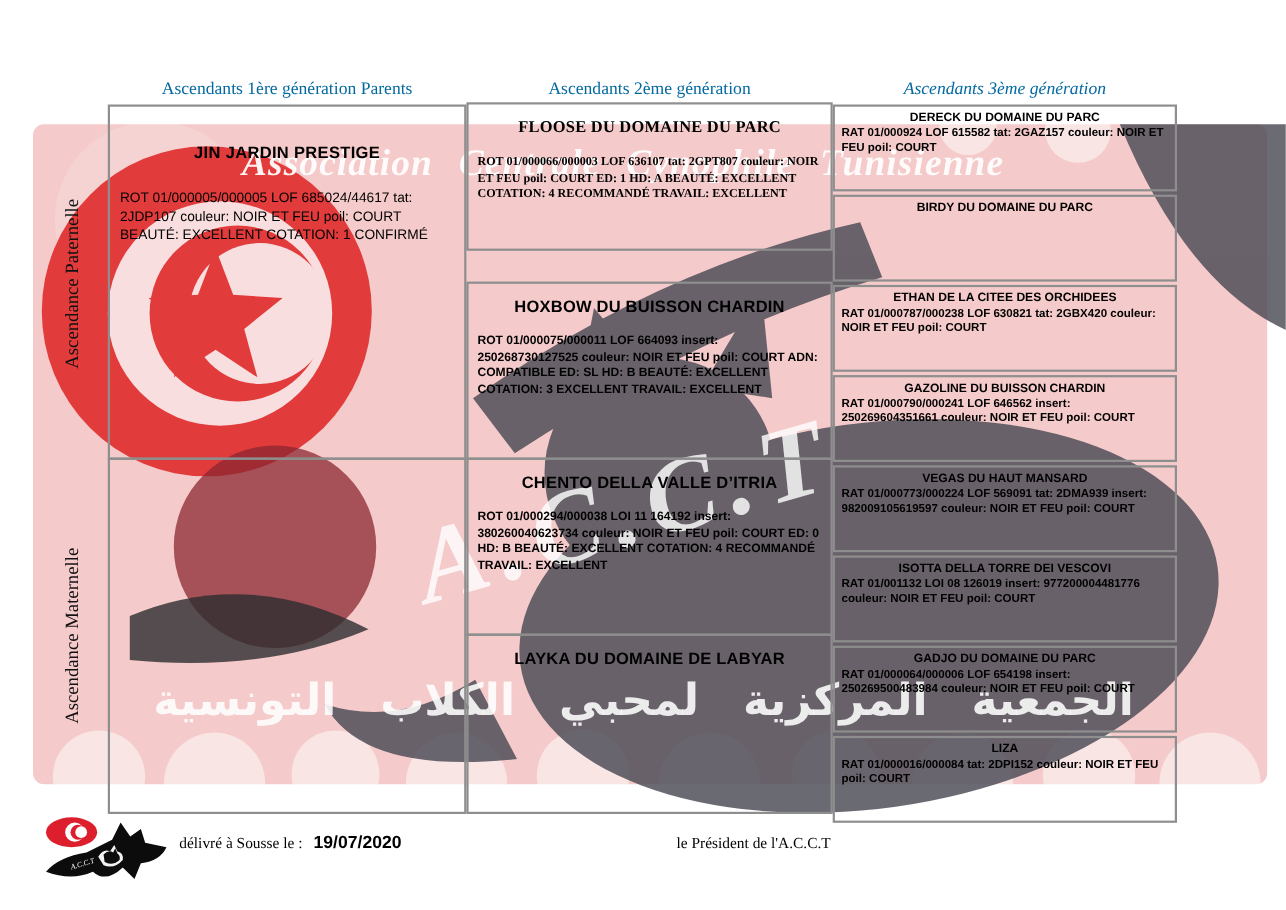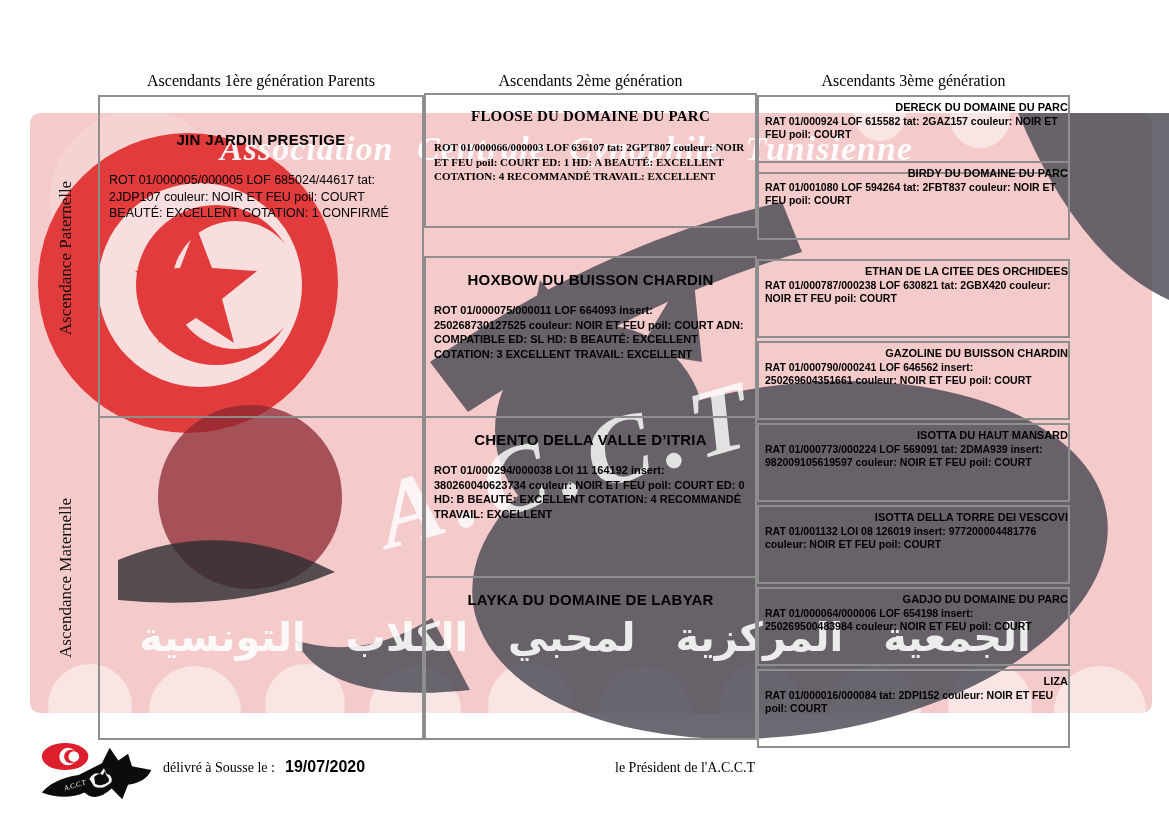--- a/index.html
+++ b/index.html
@@ -9,31 +9,31 @@
   .wm-svg{position:absolute;left:0;top:0;z-index:0;}
   .wm-text{position:absolute;z-index:1;color:rgba(255,255,255,.93);pointer-events:none;}
   .wm-line1{left:220px;top:130px;width:780px;font:italic 700 34px "Liberation Serif",serif;
             letter-spacing:1px;word-spacing:14px;white-space:nowrap;}
   .wm-acct{left:372px;top:408px;font:italic 700 96px "Liberation Serif",serif;
            letter-spacing:10px;transform:rotate(-16deg);opacity:.88;white-space:nowrap;}
   .wm-arabic{left:100px;top:614px;width:970px;font:700 40px "DejaVu Sans",sans-serif;
              direction:rtl;text-align:center;word-spacing:26px;white-space:nowrap;opacity:.95;}
   
   .col-header{position:absolute;top:72px;height:20px;z-index:3;text-align:center;
-              font:16px "Liberation Serif",serif;color:#000000;}
+              font:16px "Liberation Serif",serif;color:#0369a1;}
   .side-label{position:absolute;width:330px;z-index:3;text-align:center;
               font:17px "Liberation Serif",serif;color:#111;transform:rotate(-90deg);}
   
   .cell{position:absolute;box-sizing:border-box;border:2px solid #8e8e8e;
         background:transparent;z-index:3;}
   .g1-title{margin-top:34px;text-align:center;font-weight:700;font-size:15px;letter-spacing:.3px;}
   .g1-details{margin:24px 9px 0 9px;font-weight:400;font-size:12.5px;line-height:1.32;text-align:left;}
   .g2-title{margin-top:13px;text-align:center;font-weight:700;font-size:15px;letter-spacing:.2px;}
   .g2-details{margin:15px 8px 0 8px;font-weight:700;font-size:11px;line-height:1.34;text-align:left;}
-  .g3-title{margin-top:4px;text-align:right;font-weight:700;font-size:11px;}
+  .g3-title{margin-top:4px;text-align:center;font-weight:700;font-size:11px;}
   .g3-details{margin:2px 6px 0 6px;font-weight:700;font-size:10.5px;line-height:1.28;text-align:left;}
   
   .footer-item{position:absolute;z-index:3;}
   .issued-label{left:163px;top:760px;font:14px "Liberation Serif",serif;}
   .issued-date{left:285px;top:758px;font:700 16px "Liberation Sans",sans-serif;}
   .president{left:615px;top:760px;font:14px "Liberation Serif",serif;}
   .logo{left:36px;top:742px;width:126px;height:64px;}
 </style>
 </head>
 <body>
@@ -81,21 +81,21 @@
       <path d="M430 362 Q602 242 782 202 L802 252 Q640 300 468 412 Z"></path>
     </g>
   </svg>
 
   <div class="wm-text wm-line1">Association Centrale Cynophile Tunisienne</div>
   <div class="wm-text wm-acct">A.C.C.T</div>
   <div class="wm-text wm-arabic">الجمعية المركزية لمحبي الكلاب التونسية</div>
 
   <div class="col-header" style="left:98px;width:326px;">Ascendants 1ère génération  Parents</div>
   <div class="col-header" style="left:424px;width:333px;">Ascendants 2ème génération</div>
-  <div class="col-header" style="left:757px;width:313px;">Ascendants 3ème génération</div>
+  <div class="col-header" style="left:757px;width:313px;font-style:italic;">Ascendants 3ème génération</div>
 
   <div class="side-label" style="left:-99px;top:248px;">Ascendance Paternelle</div>
   <div class="side-label" style="left:-99px;top:568px;">Ascendance Maternelle</div>
 
   <div class="cell" style="left:98px;top:95px;width:326px;height:323px;">
     <div class="g1-title">JIN JARDIN PRESTIGE</div>
     <div class="g1-details">ROT 01/000005/000005 LOF 685024/44617 tat: 2JDP107 couleur: NOIR ET FEU poil: COURT BEAUTÉ: EXCELLENT COTATION: 1 CONFIRMÉ</div>
   </div>
   <div class="cell" style="left:98px;top:416px;width:326px;height:324px;">
   </div>
@@ -113,34 +113,33 @@
     <div class="g2-details">ROT 01/000294/000038 LOI 11 164192 insert: 380260040623734 couleur: NOIR ET FEU poil: COURT ED: 0 HD: B BEAUTÉ: EXCELLENT COTATION: 4 RECOMMANDÉ TRAVAIL: EXCELLENT</div>
   </div>
   <div class="cell" style="left:424px;top:576px;width:333px;height:164px;">
     <div class="g2-title">LAYKA DU DOMAINE DE LABYAR</div>
   </div>
 
   <div class="cell" style="left:757px;top:95px;width:313px;height:79px;">
     <div class="g3-title">DERECK DU DOMAINE DU PARC</div>
     <div class="g3-details">RAT 01/000924 LOF 615582 tat: 2GAZ157 couleur: NOIR ET FEU poil: COURT</div>
   </div>
-  <div class="cell" style="left:757px;top:161px;width:313px;height:79px;">
+  <div class="cell" style="left:757px;top:177px;width:313px;height:79px;">
     <div class="g3-title">BIRDY DU DOMAINE DU PARC</div>
-    <div class="g3-details">RAT 01/001080 LOF 594264 tat: 2FBT837 couleur: NOIR ET FEU poil: COURT</div>
   </div>
   <div class="cell" style="left:757px;top:259px;width:313px;height:79px;">
     <div class="g3-title">ETHAN DE LA CITEE DES ORCHIDEES</div>
     <div class="g3-details">RAT 01/000787/000238 LOF 630821 tat: 2GBX420 couleur: NOIR ET FEU poil: COURT</div>
   </div>
   <div class="cell" style="left:757px;top:341px;width:313px;height:79px;">
     <div class="g3-title">GAZOLINE DU BUISSON CHARDIN</div>
     <div class="g3-details">RAT 01/000790/000241 LOF 646562 insert: 250269604351661 couleur: NOIR ET FEU poil: COURT</div>
   </div>
   <div class="cell" style="left:757px;top:423px;width:313px;height:79px;">
-    <div class="g3-title">ISOTTA DU HAUT MANSARD</div>
+    <div class="g3-title">VEGAS DU HAUT MANSARD</div>
     <div class="g3-details">RAT 01/000773/000224 LOF 569091 tat: 2DMA939 insert: 982009105619597 couleur: NOIR ET FEU poil: COURT</div>
   </div>
   <div class="cell" style="left:757px;top:505px;width:313px;height:79px;">
     <div class="g3-title">ISOTTA DELLA TORRE DEI VESCOVI</div>
     <div class="g3-details">RAT 01/001132 LOI 08 126019 insert: 977200004481776 couleur: NOIR ET FEU poil: COURT</div>
   </div>
   <div class="cell" style="left:757px;top:587px;width:313px;height:79px;">
     <div class="g3-title">GADJO DU DOMAINE DU PARC</div>
     <div class="g3-details">RAT 01/000064/000006 LOF 654198 insert: 250269500483984 couleur: NOIR ET FEU poil: COURT</div>
   </div>

